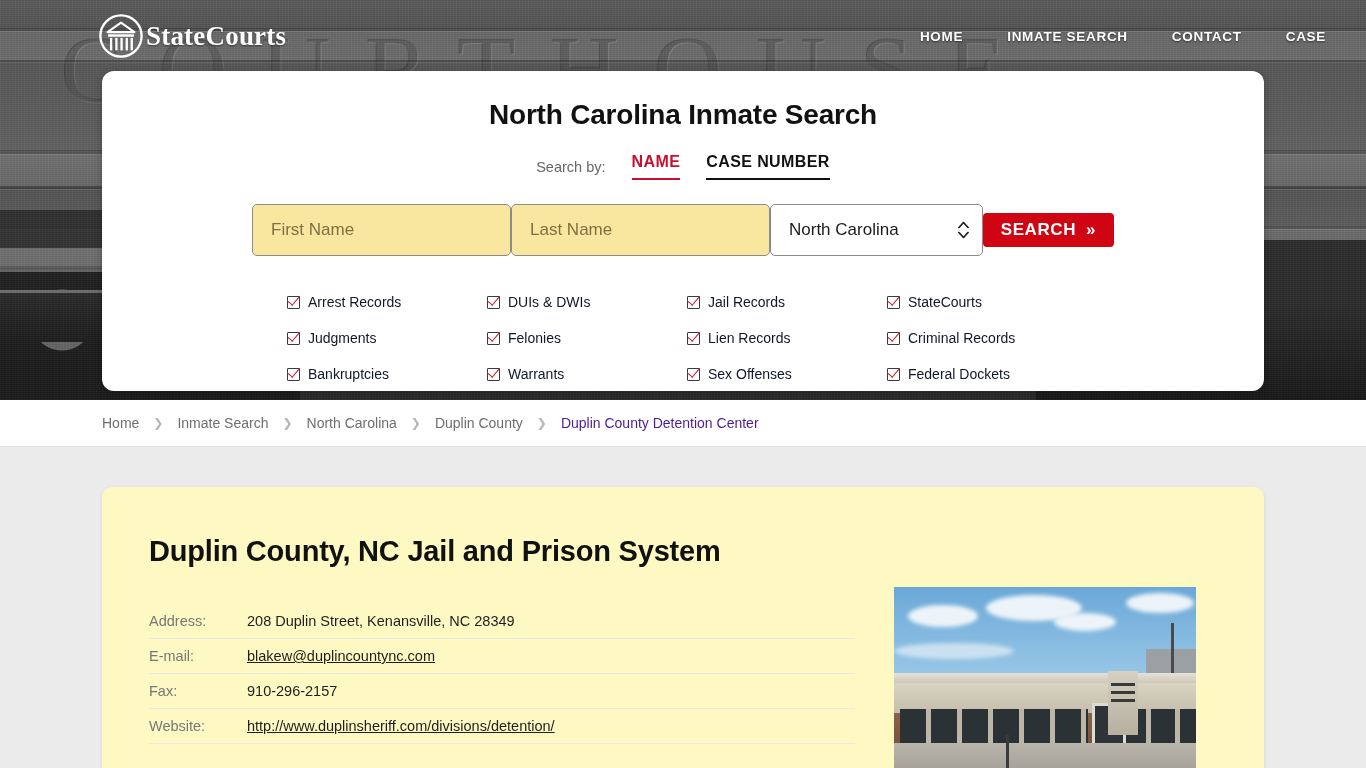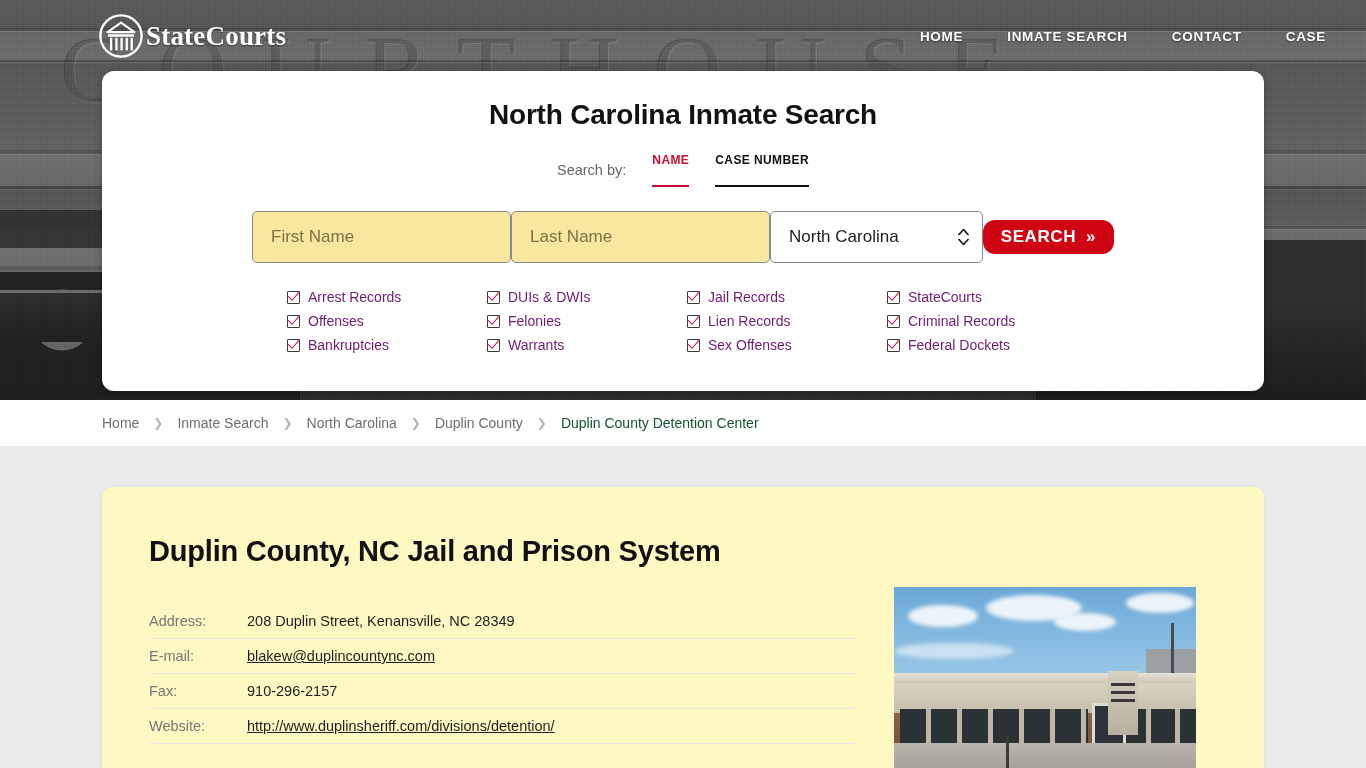--- a/index.html
+++ b/index.html
@@ -118,22 +118,22 @@
     font-size: 28px; font-weight: 700; color: #111;
     margin: 0; padding-top: 28px;
     letter-spacing: -.2px;
   }
   .searchby-row {
     display: flex; align-items: center; justify-content: center;
     gap: 26px; margin-top: 22px;
   }
   .searchby-label { font-size: 14.5px; color: #666; }
   .tab {
-    font-size: 12px; font-weight: 700; letter-spacing: .4px;
-    padding-bottom: 18px; cursor: pointer;
+    font-size: 16px; font-weight: 700; letter-spacing: .4px;
+    padding-bottom: 7px; cursor: pointer;
   }
   .tab.active { color: #c8102e; border-bottom: 2.5px solid #c8102e; }
   .tab.inactive { color: #111; border-bottom: 2.5px solid #111; }
 
   .form-row {
     display: flex; align-items: center; gap: 0;
     padding: 0 150px; margin-top: 24px;
     justify-content: space-between;
   }
   .field {
@@ -159,38 +159,38 @@
     cursor: pointer;
   }
   .select-arrows {
     position: absolute; right: 14px; top: 50%;
     transform: translateY(-50%);
     display: flex; flex-direction: column; gap: 3px; pointer-events: none;
   }
   .btn-search {
     width: 166px; height: 34px;
     background: #d00513; color: #fff;
-    border: none; border-radius: 12px;
+    border: none; border-radius: 4px;
     font-size: 17px; font-weight: 700; letter-spacing: .6px;
     display: flex; align-items: center; justify-content: center; gap: 10px;
     cursor: pointer;
     font-family: "Liberation Sans", sans-serif;
   }
   .btn-search .chev { font-size: 17px; }
 
   .checks {
     display: grid;
     grid-template-columns: 200px 200px 200px 200px;
     justify-content: center;
     row-gap: 8px; margin-top: 26px;
     padding-left: 8px;
   }
   .check-item {
     display: flex; align-items: center; gap: 8px;
-    font-size: 14px; color: #701a75;
+    font-size: 14px; color: #0f172a; margin-top: 12px;
   }
   .cbox {
     width: 13px; height: 13px; position: relative; flex: none;
     border: 1.3px solid #3a3a3a; border-radius: 1px;
   }
   .cbox::after {
     content: "";
     position: absolute; left: 2px; top: -4px;
     width: 6px; height: 11px;
     border: solid #c8102e; border-width: 0 1.8px 1.8px 0;
@@ -202,21 +202,21 @@
     position: absolute; top: 400px; left: 0;
     width: 1366px; height: 47px;
     background: #fff;
     display: flex; align-items: center;
     padding-left: 102px;
     border-bottom: 1px solid #e2e2e2;
   }
   .crumb { display: flex; align-items: center; font-size: 14px; }
   .crumb a { color: #6e6e6e; text-decoration: none; cursor: pointer; }
   .crumb .sep { color: #b5b5b5; margin: 0 14px; font-size: 12px; }
-  .crumb .current { color: #14532d; }
+  .crumb .current { color: #4c1d95; }
 
   
   .content-card {
     position: absolute;
     left: 102px; top: 487px;
     width: 1162px; height: 307px;
     background: #fef9c3;
     border-radius: 10px 10px 0 0;
     box-shadow: 0 1px 4px rgba(0,0,0,.08);
   }
@@ -396,21 +396,21 @@
       <div class="check-item">
           <span class="cbox"></span>
           <span>Jail Records</span>
         </div>
       <div class="check-item">
           <span class="cbox"></span>
           <span>StateCourts</span>
         </div>
       <div class="check-item">
           <span class="cbox"></span>
-          <span>Offenses</span>
+          <span>Judgments</span>
         </div>
       <div class="check-item">
           <span class="cbox"></span>
           <span>Felonies</span>
         </div>
       <div class="check-item">
           <span class="cbox"></span>
           <span>Lien Records</span>
         </div>
       <div class="check-item">

